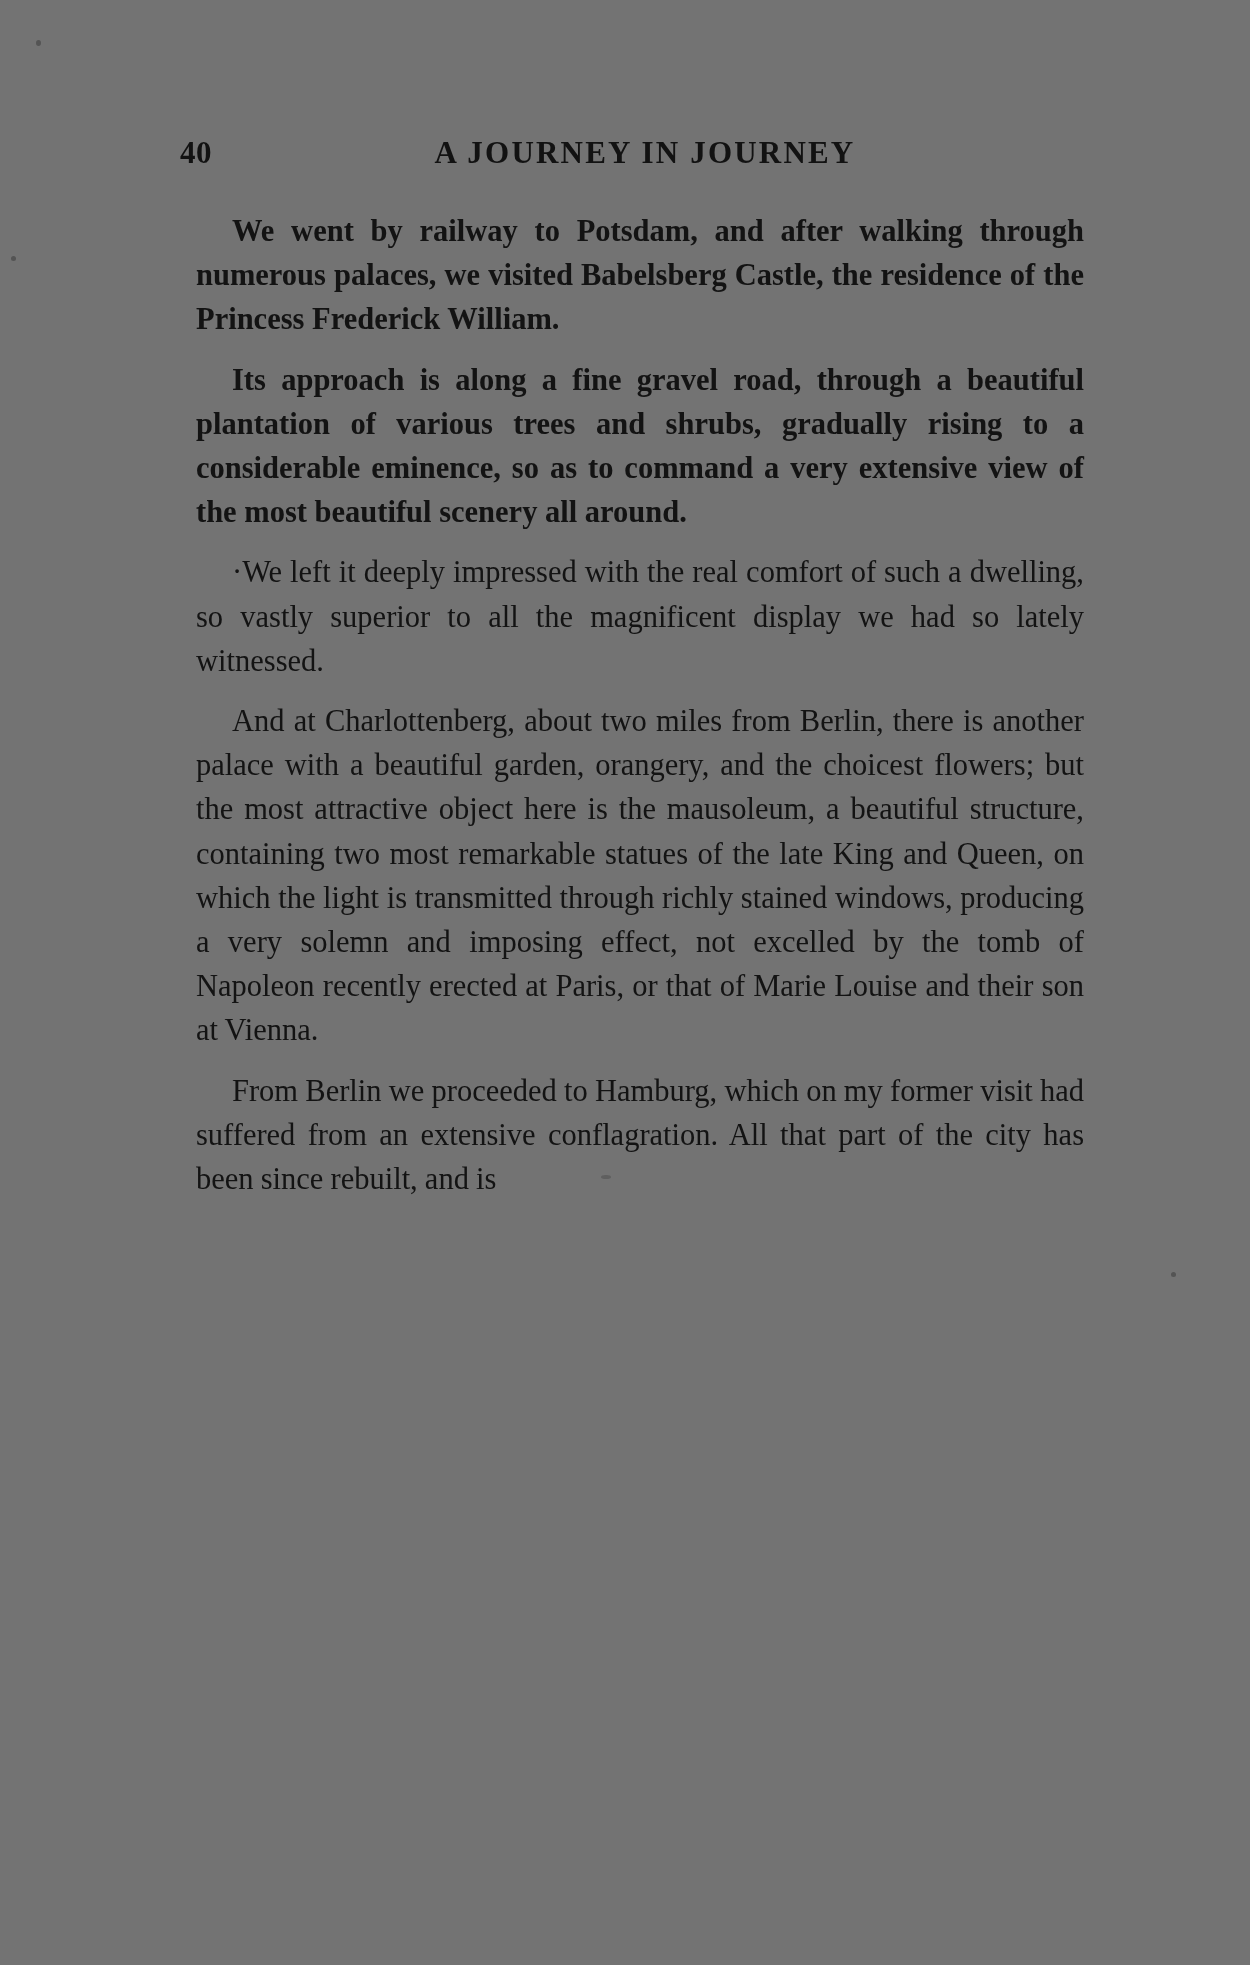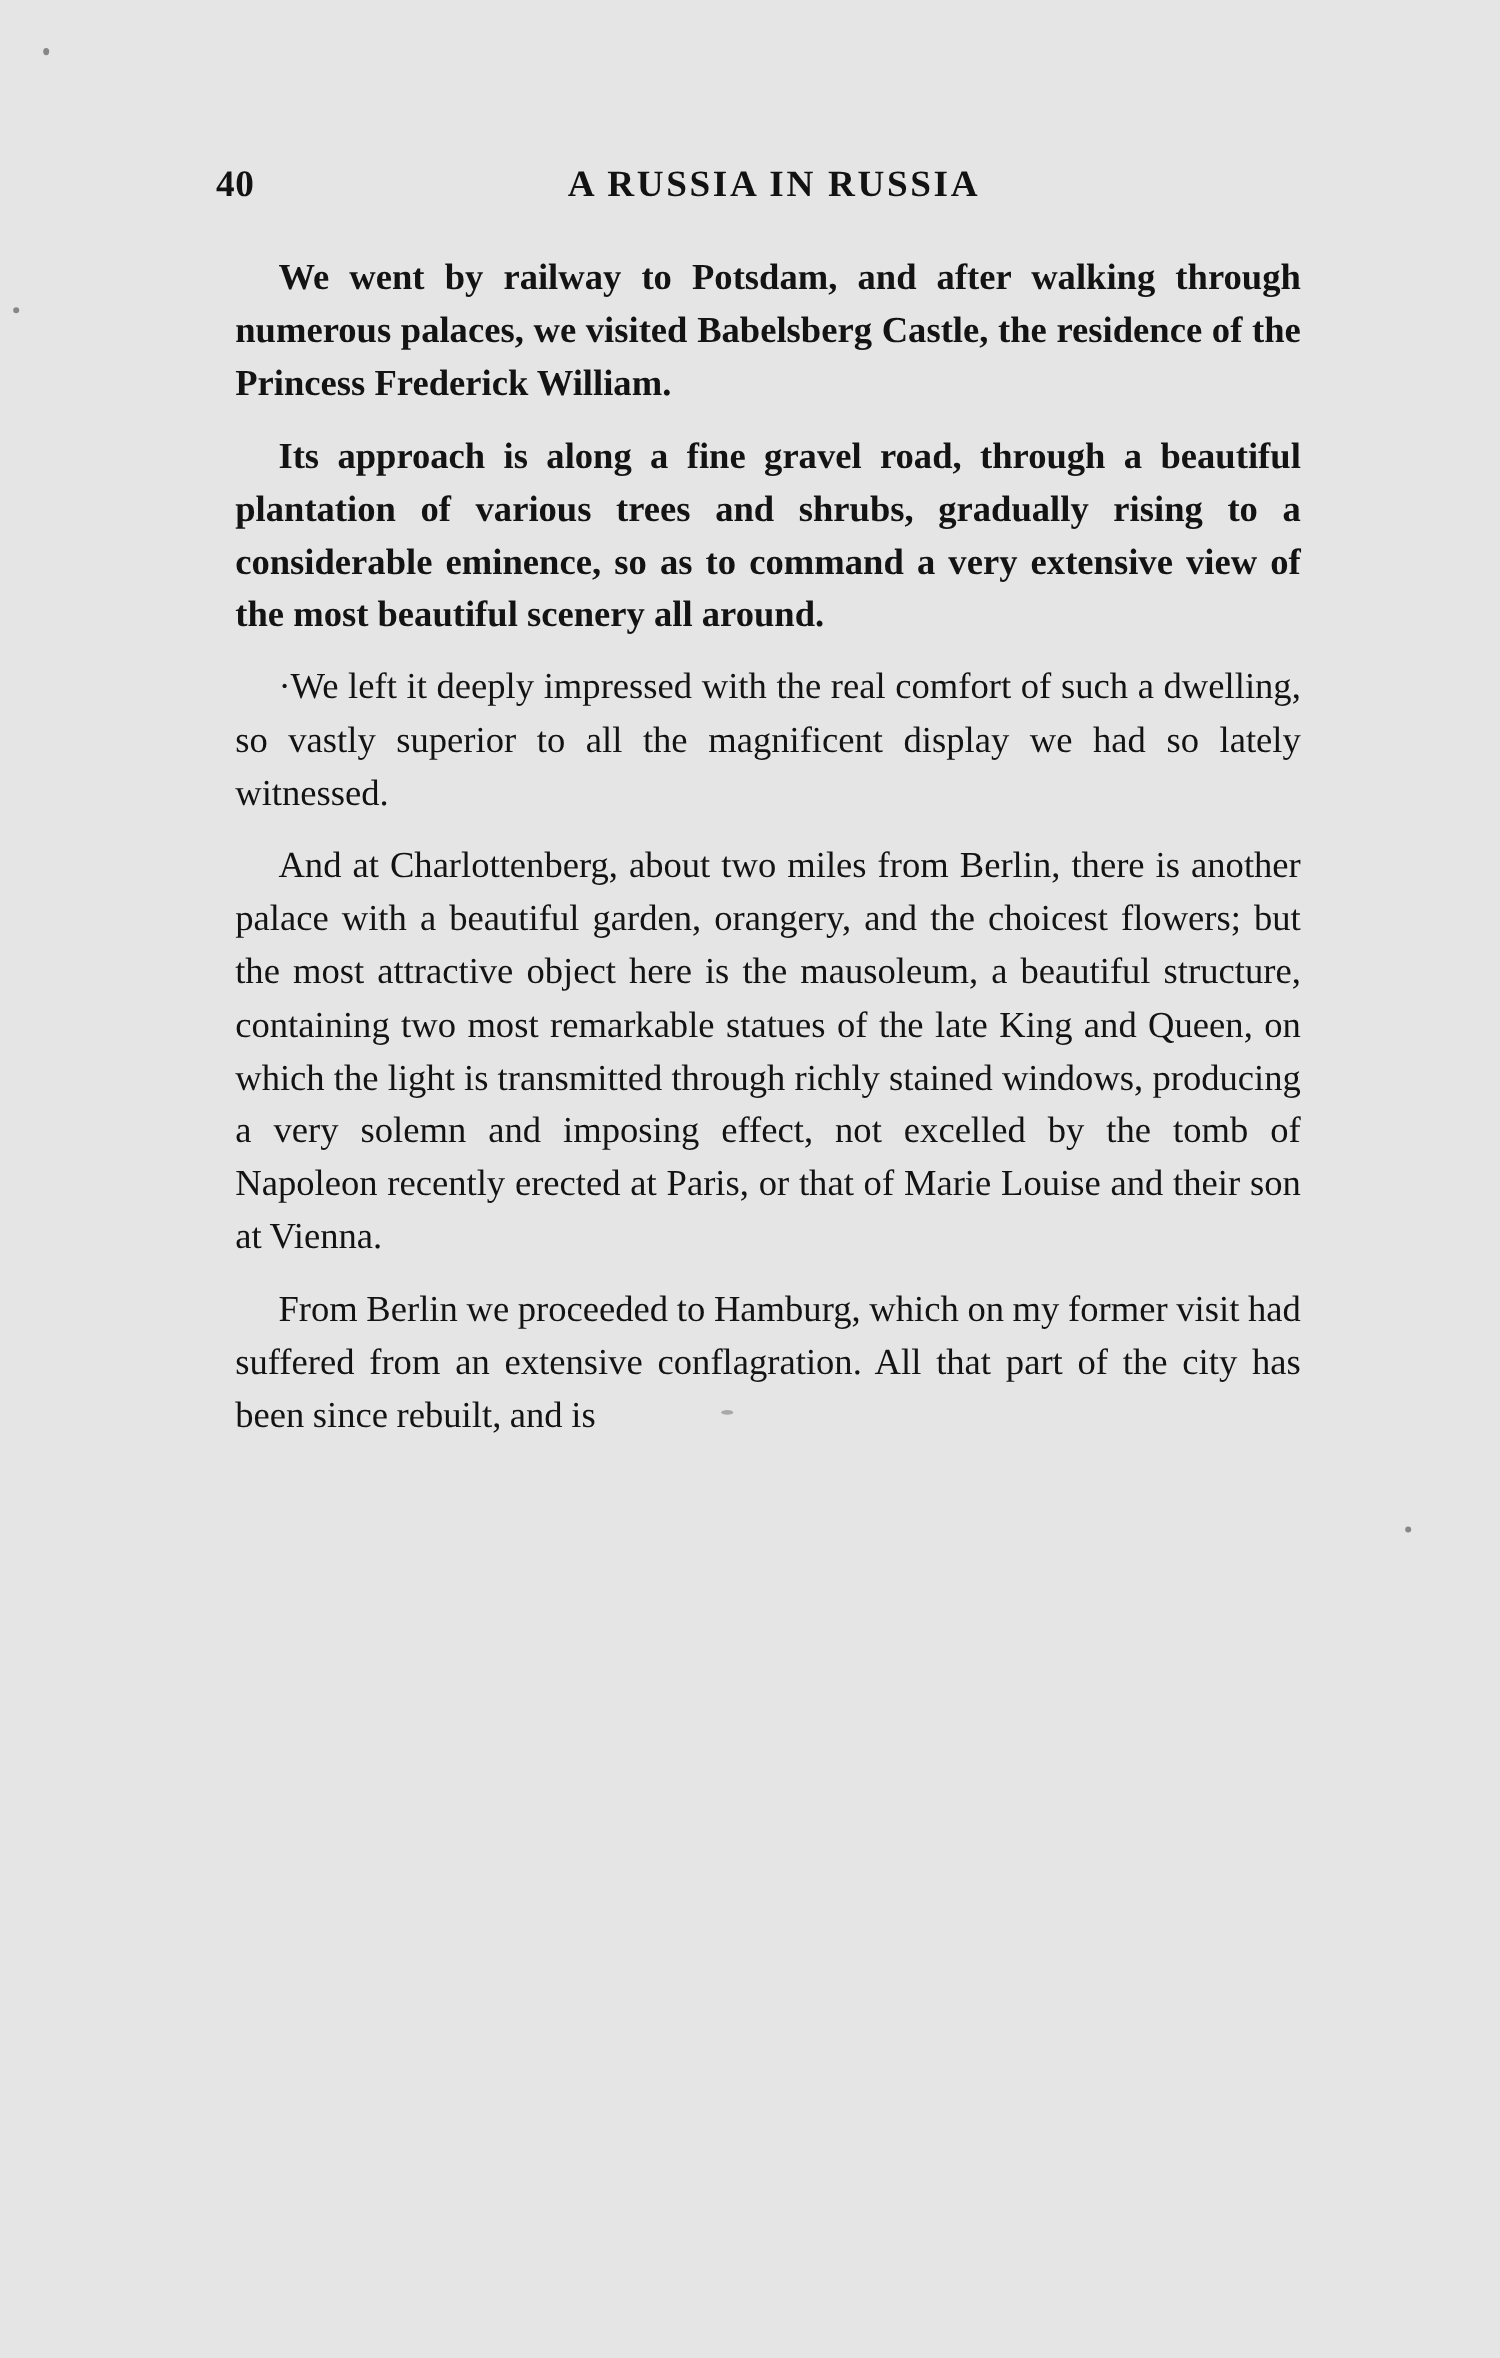--- a/index.html
+++ b/index.html
@@ -13,21 +13,21 @@
     font-family: "Liberation Serif", serif;
     color: #161616;
     position: relative;
     overflow: hidden;
   }
   .page {
     position: absolute;
     top: 0; left: 0;
     width: 1250px;
     height: 1965px;
-    background: #e5e5e5;
+    background: #737373;
   }
   .speck {
     position: absolute;
     background: #3a3a3a;
     border-radius: 50%;
     opacity: 0.55;
   }
   .speck-a { left: 36px; top: 40px; width: 5px; height: 6px; }
   .speck-b { left: 11px; top: 256px; width: 5px; height: 5px; }
   .speck-c { left: 1171px; top: 1272px; width: 5px; height: 5px; }
@@ -89,21 +89,21 @@
 
   <span class="speck speck-a"></span>
   <span class="speck speck-b"></span>
   <span class="speck speck-c"></span>
   <span class="speck speck-d"></span>
 
   <div class="content">
 
     <div class="header">
       <div class="folio">40</div>
-      <div class="running-head">A RUSSIA IN RUSSIA</div>
+      <div class="running-head">A JOURNEY IN JOURNEY</div>
     </div>
 
     <div class="body-text">
       <p class="bold">We went by railway to Potsdam, and after walking through numerous palaces, we visited Babelsberg Castle, the residence of the Princess Frederick William.</p>
       <p class="bold">Its approach is along a fine gravel road, through a beautiful plantation of various trees and shrubs, gradually rising to a considerable eminence, so as to command a very extensive view of the most beautiful scenery all around.</p>
       <p class="tight">·We left it deeply impressed with the real comfort of such a dwelling, so vastly superior to all the magnificent display we had so lately witnessed.</p>
       <p class="tight">And at Charlottenberg, about two miles from Berlin, there is another palace with a beautiful garden, orangery, and the choicest flowers; but the most attractive object here is the mausoleum, a beautiful structure, containing two most remarkable statues of the late King and Queen, on which the light is transmitted through richly stained windows, producing a very solemn and imposing effect, not excelled by the tomb of Napoleon recently erected at Paris, or that of Marie Louise and their son at Vienna.</p>
       <p class="tight">From Berlin we proceeded to Hamburg, which on my former visit had suffered from an extensive conflagration. All that part of the city has been since rebuilt, and is</p>
     </div>
 

